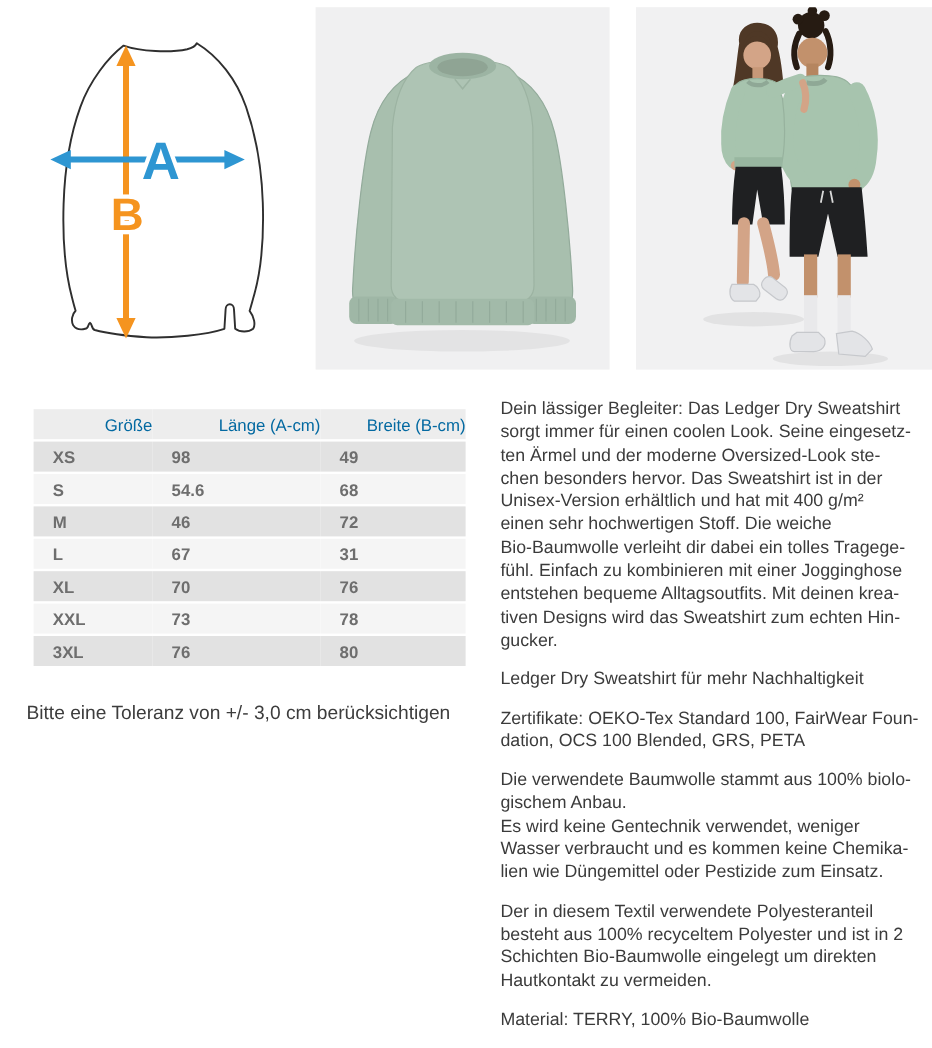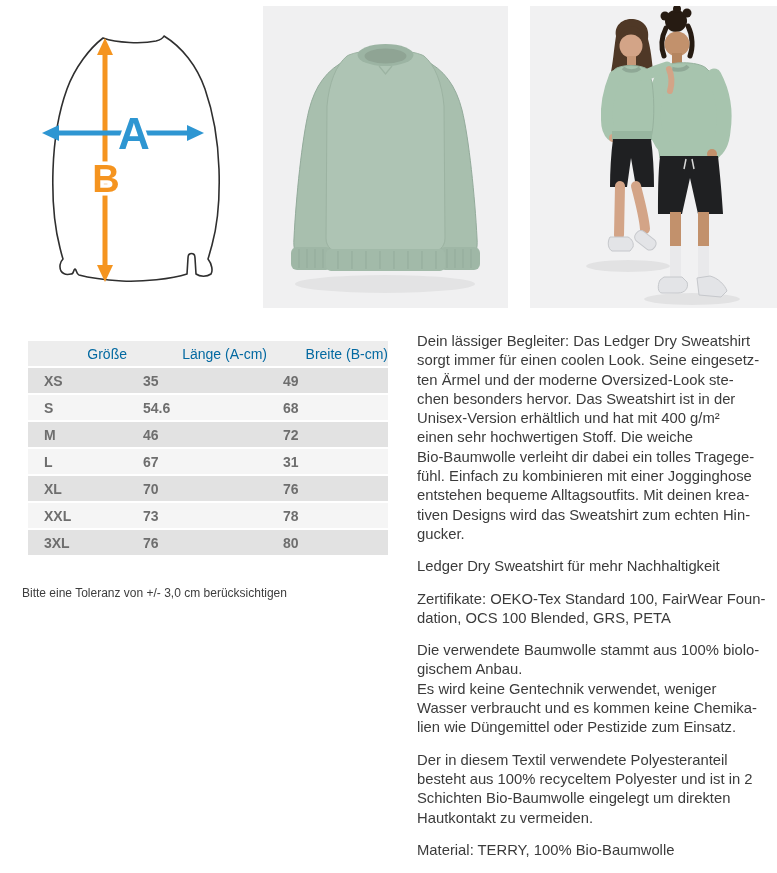--- a/index.html
+++ b/index.html
@@ -25,21 +25,21 @@
     height:25px; padding:0 0 0 16px; text-align:left; font-weight:400;
     white-space:nowrap;
   }
   .size-table thead th { background:#ededed; color:#0369a1;text-align:right; }
   .size-table tbody td { color:#6e6e6e;font-weight:bold; }
   .size-table tbody tr:nth-child(odd)  td { background:#e2e2e2; }
   .size-table tbody tr:nth-child(even) td { background:#f5f5f5; }
 
   .tolerance {
     position:absolute; left:22px; top:586px;
-    font-size:12px; color:#3d3d3d;
+    font-size:16px; color:#3d3d3d;
   }
 
   .description {
     position:absolute; left:417px; top:332px; width:360px;
     font-size:14.8px; line-height:19.3px; color:#3b3b3b;
   }
   .para { margin:0 0 13px 0; white-space:pre; }
 
   .dim-letter {
     font-family:"Liberation Sans","DejaVu Sans",sans-serif;
@@ -169,21 +169,21 @@
     <thead>
       <tr>
         <th>Größe</th>
         <th>Länge (A-cm)</th>
         <th>Breite (B-cm)</th>
       </tr>
     </thead>
     <tbody>
       <tr>
         <td>XS</td>
-        <td>35</td>
+        <td>98</td>
         <td>49</td>
       </tr>
       <tr>
         <td>S</td>
         <td>54.6</td>
         <td>68</td>
       </tr>
       <tr>
         <td>M</td>
         <td>46</td>

